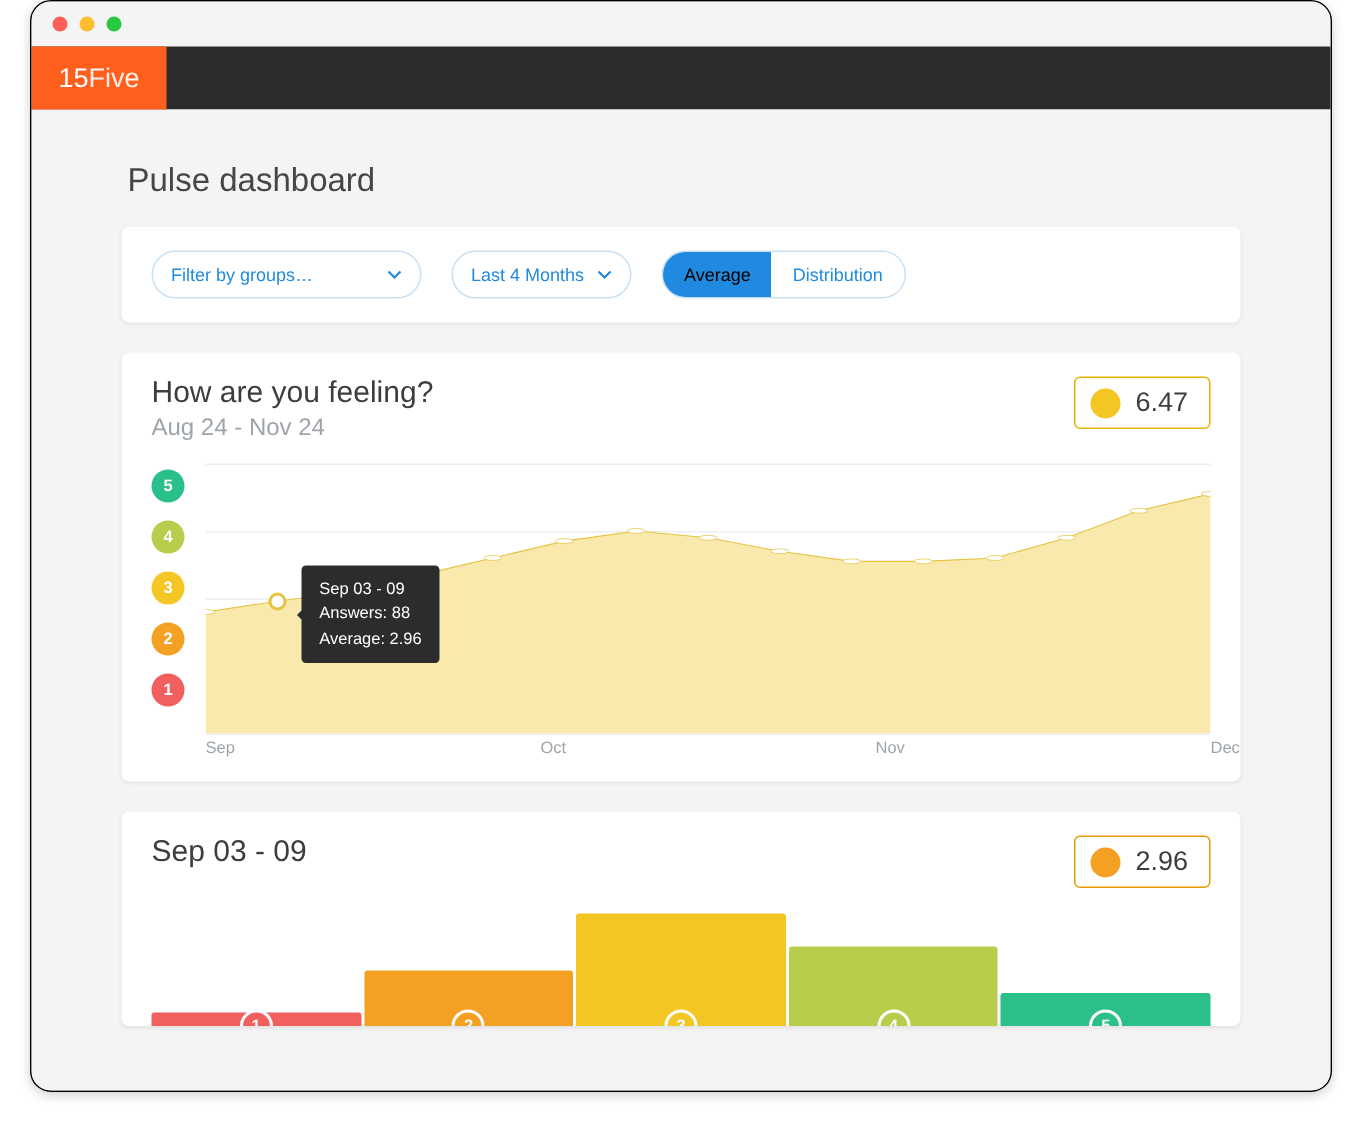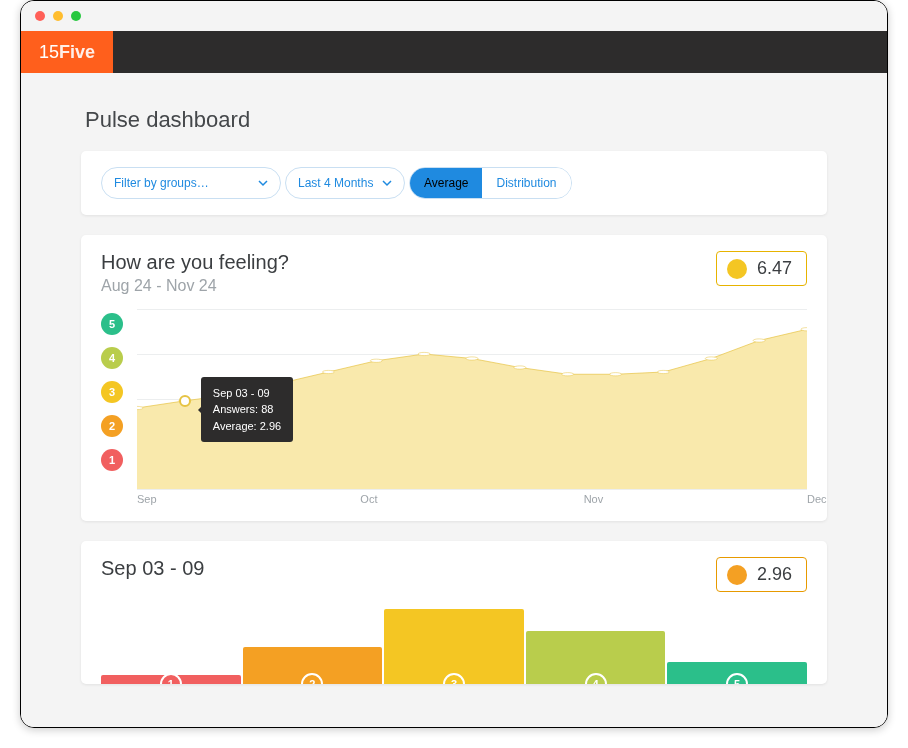--- a/index.html
+++ b/index.html
@@ -39,41 +39,41 @@
   }
   .logo-box {
     background: #ff5f1c;
     color: #fff;
     font-size: 18px;
     font-weight: 400;
     padding: 8px 18px;
     display: flex;
     align-items: center;
   }
-  .logo-box .thin { font-weight: 700; opacity: .9; }
+  .logo-box .thin { font-weight: 400; opacity: .9; }
   .content {
     background: #f4f4f4;
     height: calc(100% - 72px);
     padding: 32px 60px 0;
     overflow: hidden;
   }
   .page-title {
     font-size: 22px;
     color: #44474a;
     font-weight: 400;
     margin: 2px 0 18px 4px;
   }
   .panel {
     background: #fff;
     border-radius: 5px;
     box-shadow: 0 1px 3px rgba(0,0,0,.08);
     padding: 16px 20px;
     margin-bottom: 20px;
   }
-  .filters-row { display: flex; align-items: center; gap: 4px; }
+  .filters-row { display: flex; align-items: center; gap: 20px; }
   .pill-btn {
     border: 1px solid #c9dff2;
     background: #fff;
     border-radius: 20px;
     height: 32px;
     padding: 0 12px;
     display: flex;
     align-items: center;
     justify-content: space-between;
     font-size: 12px;

